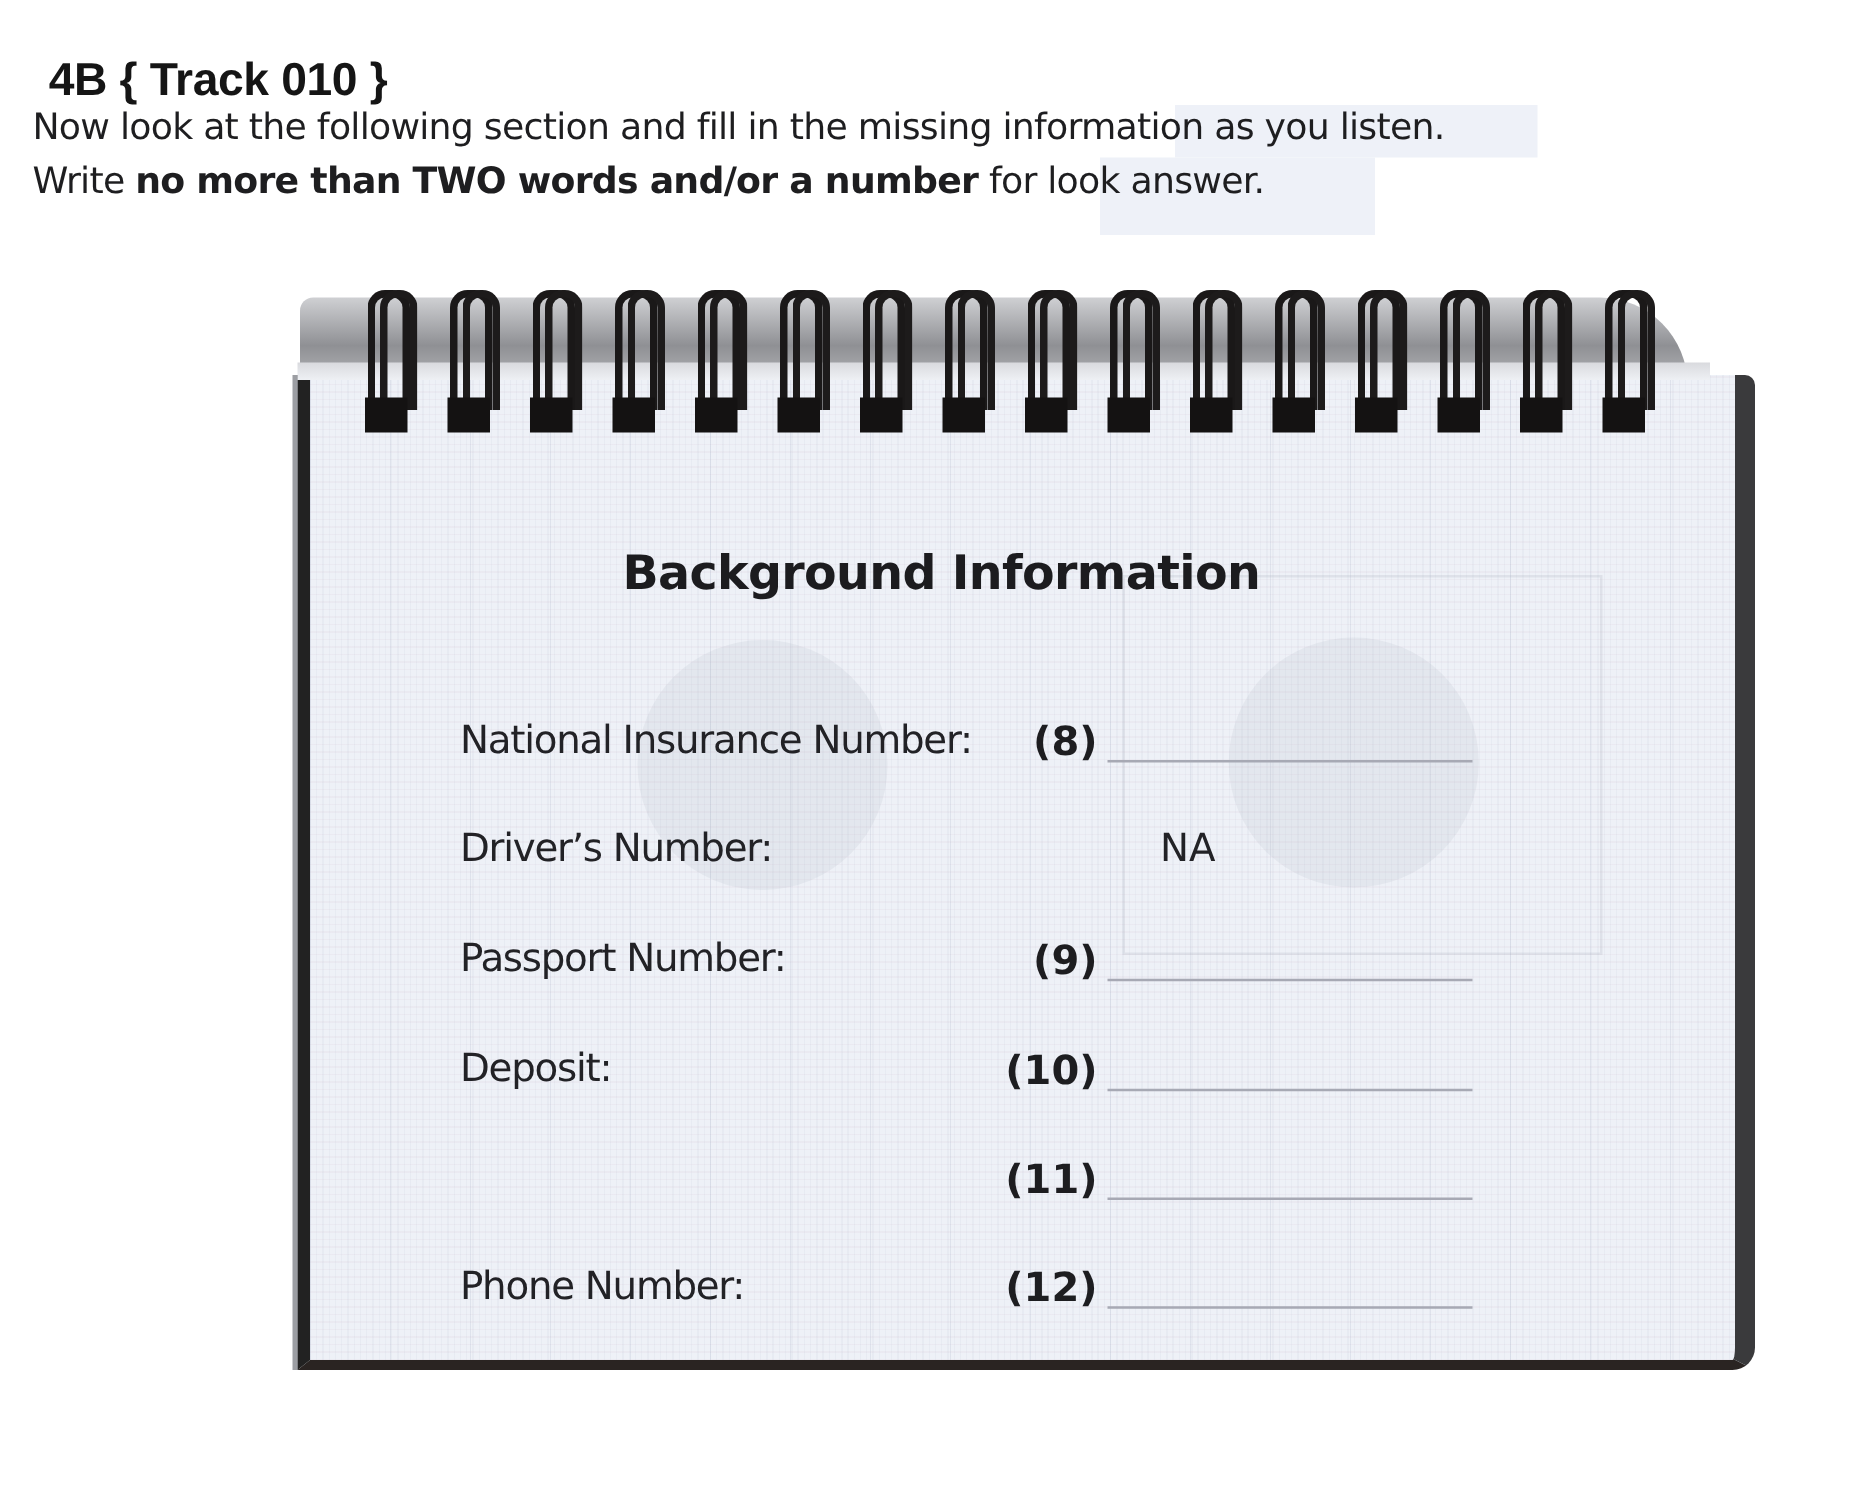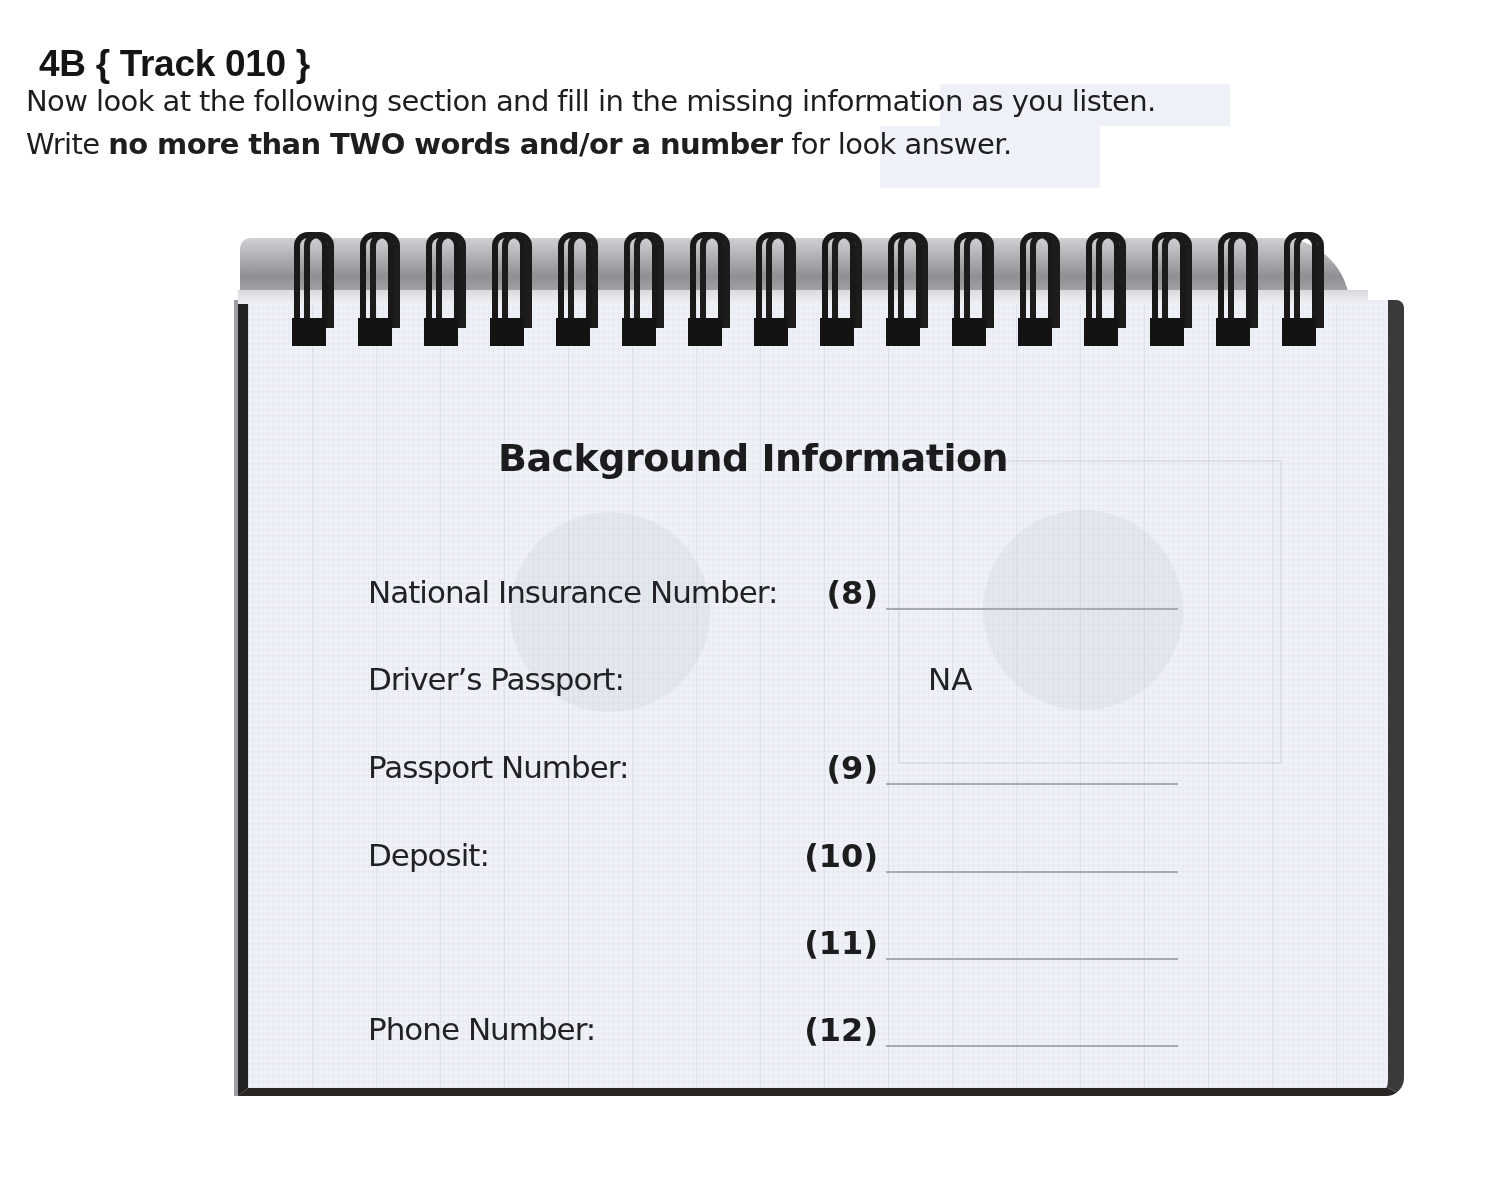--- a/index.html
+++ b/index.html
@@ -163,21 +163,21 @@
 </div>
 
 <h2 class="card-title">Background Information</h2>
 
 <div class="row" style="top:574px;">
   <span class="label">National Insurance Number:</span>
   <span class="num">(8)</span>
   <span class="blank"></span>
 </div>
 <div class="row" style="top:661px;">
-  <span class="label">Driver’s Passport:</span>
+  <span class="label">Driver’s Number:</span>
   <span class="value">NA</span>
 </div>
 <div class="row" style="top:749px;">
   <span class="label">Passport Number:</span>
   <span class="num">(9)</span>
   <span class="blank"></span>
 </div>
 <div class="row" style="top:837px;">
   <span class="label">Deposit:</span>
   <span class="num">(10)</span>

